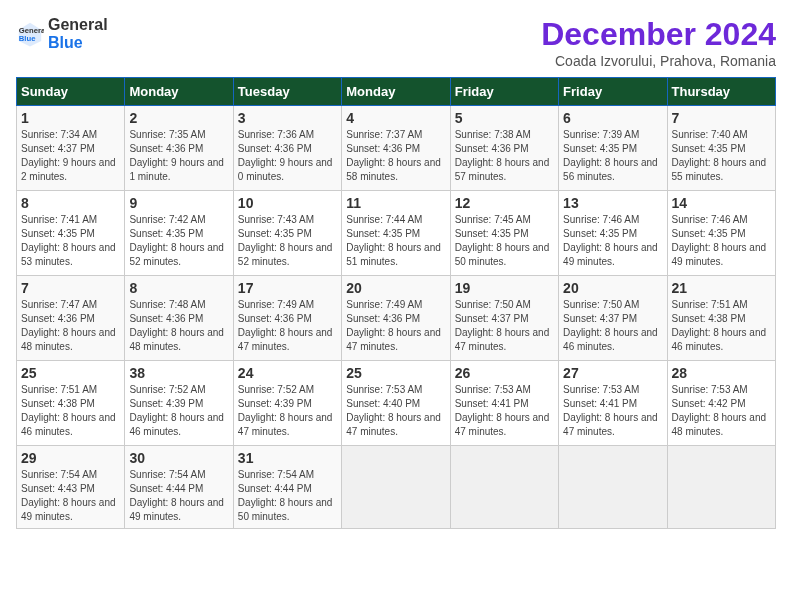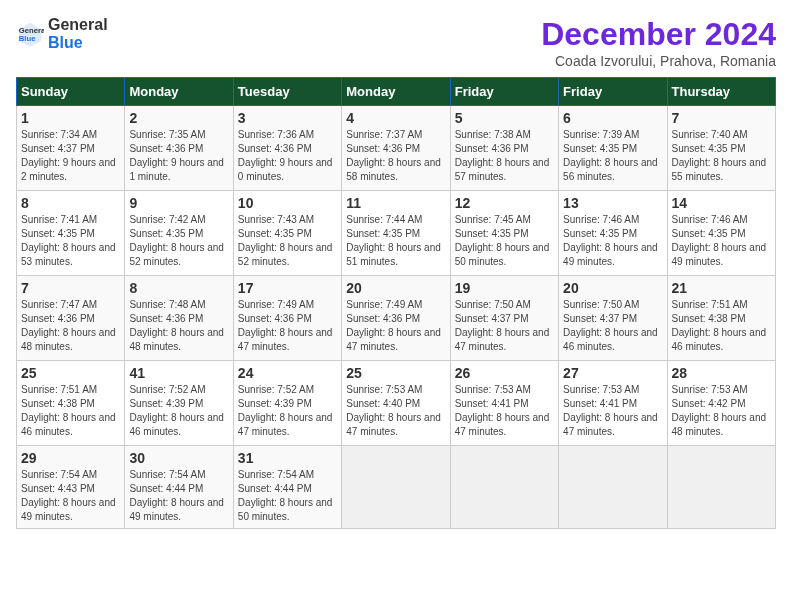--- a/index.html
+++ b/index.html
@@ -294,21 +294,21 @@
       <tr>
         <td>
         <span class="day-num">25</span>
         <span class="day-info">
           Sunrise: 7:51 AM<br>
           Sunset: 4:38 PM<br>
           Daylight: 8 hours and 46 minutes.
         </span>
       </td>
         <td>
-        <span class="day-num">41</span>
+        <span class="day-num">38</span>
         <span class="day-info">
           Sunrise: 7:52 AM<br>
           Sunset: 4:39 PM<br>
           Daylight: 8 hours and 46 minutes.
         </span>
       </td>
         <td>
         <span class="day-num">24</span>
         <span class="day-info">
           Sunrise: 7:52 AM<br>

